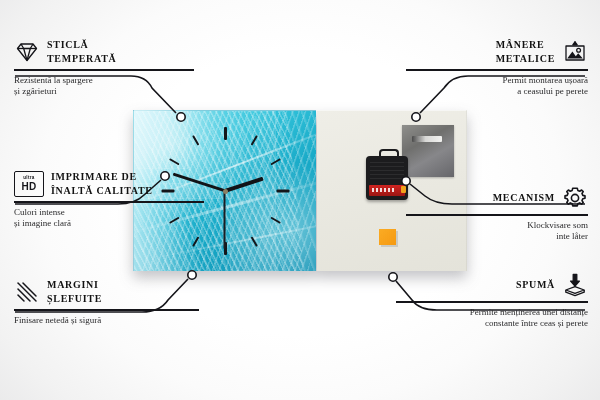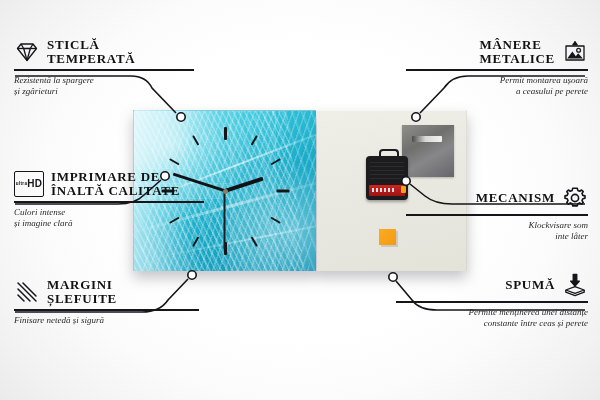--- a/index.html
+++ b/index.html
@@ -103,27 +103,27 @@
     position:absolute;left:62px;top:118px;width:17px;height:16px;
     background:linear-gradient(135deg,#fbab23 0%,#f59a12 100%);
     box-shadow:2px 2px 0 rgba(150,150,145,.35);
   }
 
   
   .callout{position:absolute;}
   .callout .head{display:flex;align-items:center;gap:7px;}
   .callout .title{
     font-family:"Liberation Serif", serif;
-    font-size:13px;font-weight:bold;letter-spacing:.7px;
+    font-size:10px;font-weight:bold;letter-spacing:.7px;
     color:#121212;line-height:14px;text-transform:uppercase;
   }
   .callout .rule{height:1.5px;background:#15151a;margin:3px 0 4px;}
   .callout .desc{
     font-family:"Liberation Serif", serif;
-    font-size:9px;color:#2a2a2c;line-height:11px;font-style:italic;
+    font-size:9px;color:#2a2a2c;line-height:11px;
   }
   .callout.left .head{justify-content:flex-start;}
   .callout.left .title{text-align:left;}
   .callout.left .desc{text-align:left;}
   .callout.right .head{justify-content:flex-end;}
   .callout.right .title{text-align:left;}
   .callout.right .desc{text-align:right;}
   .icon{width:26px;height:26px;flex:0 0 26px;display:block;}
   .icon svg{display:block;width:26px;height:26px;}
 
@@ -133,21 +133,21 @@
   #c-margini{left:14px;top:278px;width:185px;}
   
   #c-manere{left:406px;top:38px;width:182px;}
   #c-mecanism{left:406px;top:185px;width:182px;}
   #c-distantier{left:396px;top:272px;width:192px;}
 
   
   #wires{position:absolute;left:0;top:0;width:600px;height:400px;pointer-events:none;}
   .ultrahd-box{
     width:28px;height:24px;border:1.6px solid #15151a;border-radius:2px;
-    display:flex;flex-direction:row;align-items:center;justify-content:center;
+    display:flex;flex-direction:column;align-items:center;justify-content:center;
     flex:0 0 28px;line-height:1;
   }
   .ultrahd-box .u{font-size:4.6px;font-weight:bold;letter-spacing:.3px;color:#15151a;font-family:"Liberation Sans",sans-serif;}
   .ultrahd-box .hd{font-size:10px;font-weight:bold;letter-spacing:.2px;color:#15151a;font-family:"Liberation Sans",sans-serif;margin-top:.5px;}
 </style>
 </head>
 <body>
 
 <div id="stage">
 

